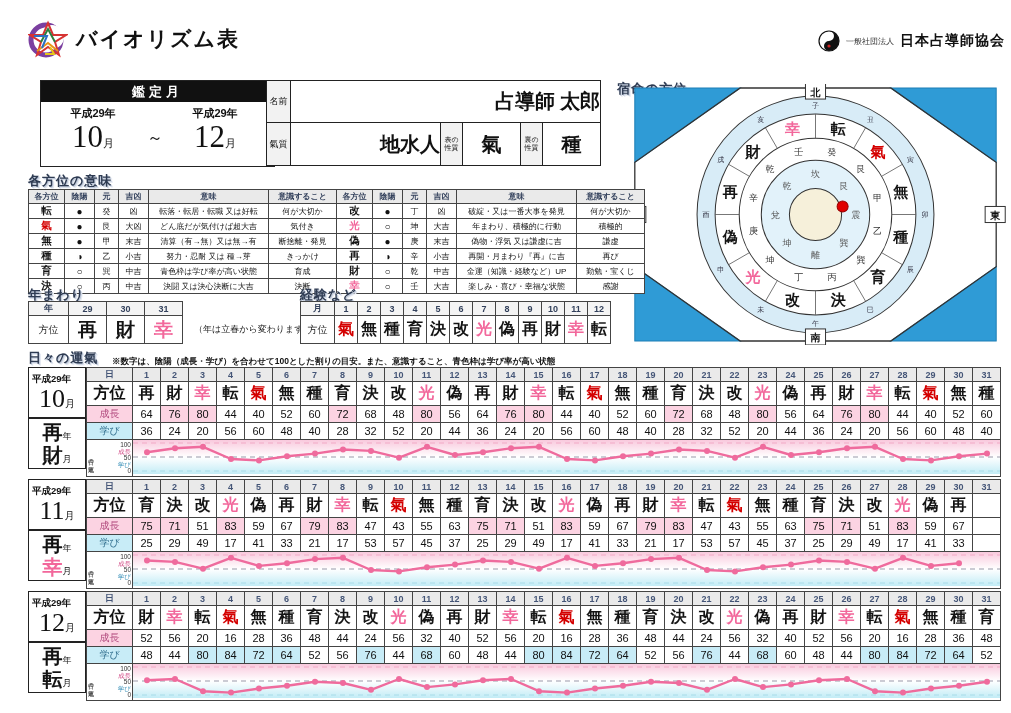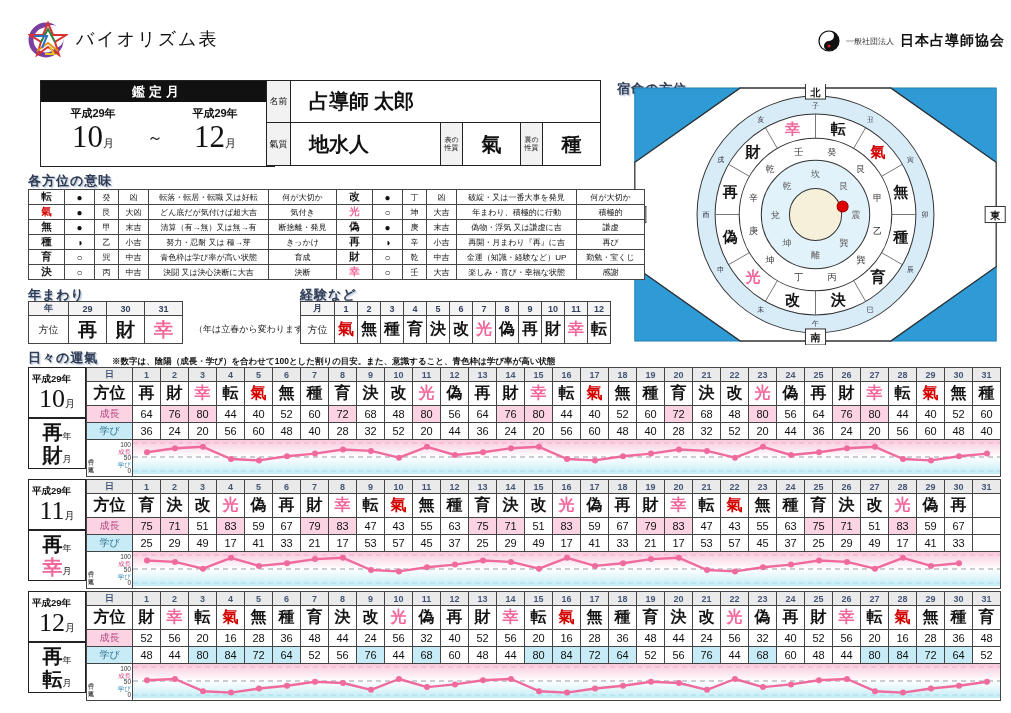--- a/index.html
+++ b/index.html
@@ -6,39 +6,39 @@
   body{position:relative;width:1011px;height:713px;background:#fff;
        font-family:"Liberation Sans",sans-serif;color:#111;overflow:hidden}
   .abs{position:absolute}
   table{border-collapse:collapse;table-layout:fixed;background:#fff}
   td{border:1px solid #444;padding:0;text-align:center;vertical-align:middle;
      overflow:hidden;white-space:nowrap}
   .sec-title{font-weight:bold;font-size:13px;color:#2e3b52;
              text-shadow:1px 1px 0 #bfc9da,2px 2px 0 #e6eaf2;letter-spacing:1px}
   
   #brand{left:28px;top:20px;display:flex;align-items:center;gap:8px}
-  #page-title{font-size:18px;font-weight:normal;letter-spacing:2px}
+  #page-title{font-size:21px;font-weight:bold;letter-spacing:2px}
   #org{left:818px;top:30px;display:flex;align-items:center;gap:6px}
   #org .small{font-size:8px;color:#333}
   #org .big{font-size:14px;font-weight:bold;letter-spacing:1px}
   
   #kantei{left:40px;top:80px;width:233px;height:85px;border:1.5px solid #222}
   #kantei .hd{height:21px;background:#111;color:#fff;font-weight:bold;font-size:13px;
               display:flex;align-items:center;justify-content:center;letter-spacing:4px}
   #kantei .bd{position:relative;height:62px}
   .kgroup{position:absolute;top:4px;width:92px;text-align:center}
   .kera{font-size:11px;font-weight:bold}
   .knum{font-size:31px;font-family:"Liberation Serif",serif;line-height:1.0}
   .ksuf{font-size:11px}
   #ktilde{position:absolute;left:106px;top:26px;font-size:16px}
   
   #profile{left:266px;top:80px}
   #profile td{border:1.4px solid #222}
   .plbl{background:#f2f2f2;font-size:9px;line-height:1.15;white-space:normal;word-break:break-all}
-  .pval{font-size:20px;font-weight:bold;text-align:left;padding-left:18px;
+  .pval{font-size:20px;font-weight:bold;text-align:right;padding-left:0;
         font-family:"Liberation Serif",serif}
   .pval2{font-size:20px;font-weight:bold;font-family:"Liberation Serif",serif}
   
   #meanings-title{left:28px;top:172px}
   #meanings{left:28px;top:189px}
   #meanings td{height:13px;font-size:8px}
   #meanings tr.mh td{background:#eaeaea;color:#33415c;font-weight:bold;height:13px}
   #meanings td.mhoui{font-size:10.5px;font-weight:bold;font-family:"Liberation Serif",serif}
   
   #year-title{left:28px;top:286px}
@@ -237,20 +237,34 @@
       <col style="width:120px">
       <col style="width:68px">
       <col style="width:36px">
       <col style="width:30px">
       <col style="width:24px">
       <col style="width:30px">
       <col style="width:120px">
       <col style="width:68px">
     </colgroup>
     <tbody>
+      <tr class="mh">
+        <td>各方位</td>
+        <td>陰陽</td>
+        <td>元</td>
+        <td>吉凶</td>
+        <td>意味</td>
+        <td>意識すること</td>
+        <td>各方位</td>
+        <td>陰陽</td>
+        <td>元</td>
+        <td>吉凶</td>
+        <td>意味</td>
+        <td>意識すること</td>
+      </tr>
       <tr>
         <td class="mhoui" style="color:#141414">転</td>
         <td style="font-size:10px">●</td>
         <td>癸</td>
         <td>凶</td>
         <td>転落・転居・転職 又は好転</td>
         <td>何が大切か</td>
         <td class="mhoui" style="color:#141414">改</td>
         <td style="font-size:10px">●</td>
         <td>丁</td>

